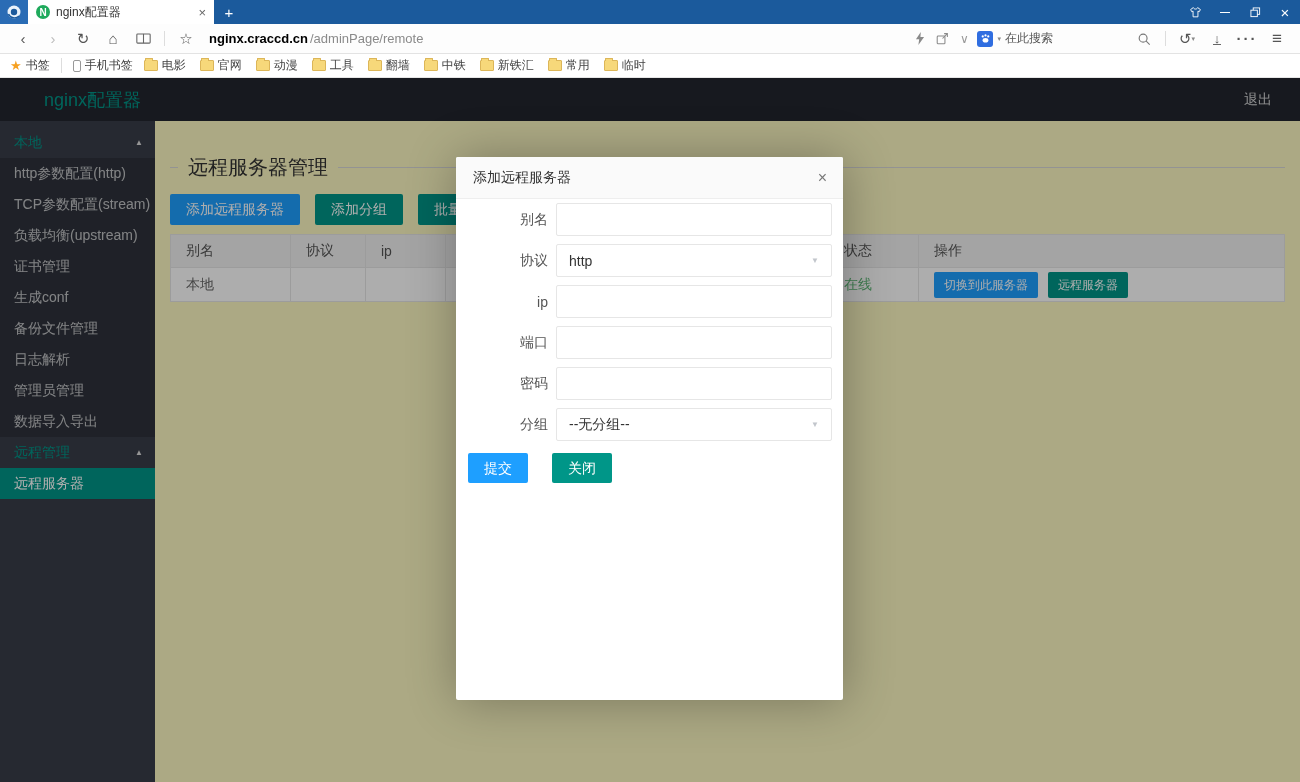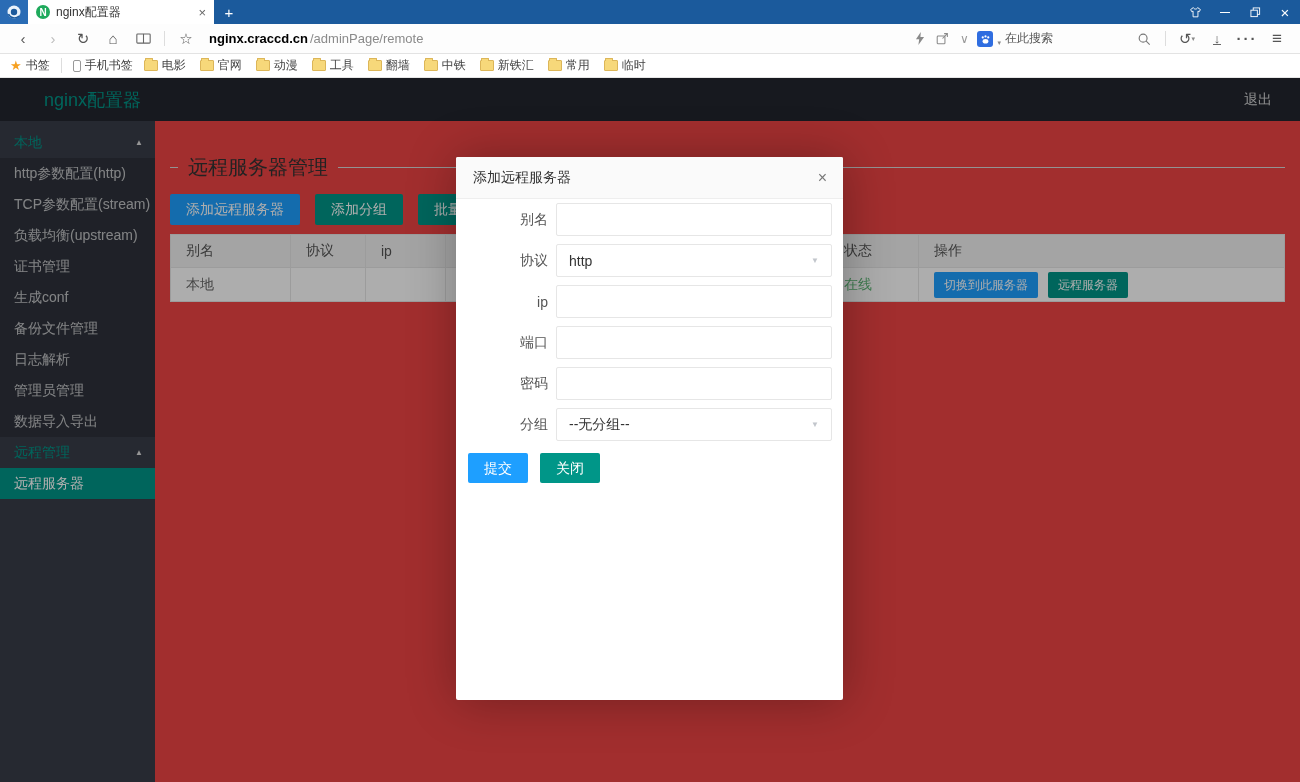--- a/index.html
+++ b/index.html
@@ -26,21 +26,21 @@
   .winbtn.min span{display:block;width:10px;border-bottom:1px solid #fff;}
 
   .toolbar{height:30px;background:#fdfdfd;border-bottom:1px solid #e3e3e3;display:flex;align-items:center;padding:0 10px;gap:4px;color:#555;}
   .tool{width:26px;height:26px;display:flex;align-items:center;justify-content:center;font-size:15px;}
   .tool.fwd{color:#bcbcbc;}
   .tool.small{font-size:12px;width:18px;}
   .vsep{width:1px;height:15px;background:#ddd;margin:0 4px;}
   .urlbox{display:flex;align-items:center;gap:2px;margin-left:6px;font-size:13px;flex:1;}
   .url-host{color:#000000;font-weight:bold;}
   .url-path{color:#8a8a8a;}
-  .search-engine{display:flex;align-items:flex-end;gap:4px;font-size:12px;color:#555;}
+  .search-engine{display:flex;align-items:center;gap:4px;font-size:12px;color:#555;}
   .paw{width:16px;height:16px;border-radius:3px;background:#2f6de0;display:flex;align-items:center;justify-content:center;}
   .caret-sm{font-size:7px;color:#888;}
   .dl-icon{border-bottom:1.5px solid #666;line-height:11px;font-size:13px;padding:0 1px;}
 
   .bookmarks{height:24px;background:#fff;border-bottom:1px solid #e6e6e6;display:flex;align-items:center;padding:0 10px;gap:7px;font-size:12px;color:#444;}
   .bk{display:flex;align-items:center;gap:4px;white-space:nowrap;}
   .bk .star{color:#f6a021;font-size:13px;}
   .phone-ic{width:8px;height:12px;border:1px solid #999;border-radius:2px;}
   .folder{width:14px;height:11px;position:relative;background:#f7d87a;border:1px solid #dcb659;border-radius:1px;}
   .folder:before{content:"";position:absolute;top:-3px;left:0;width:6px;height:2px;background:#f7d87a;border:1px solid #dcb659;border-bottom:none;border-radius:1px 1px 0 0;}
@@ -50,21 +50,21 @@
   .pageheader{height:43px;background:var(--pageheader);display:flex;align-items:center;justify-content:space-between;padding:0 28px 0 44px;}
   .logo-text{color:var(--accent);font-size:18px;}
   .logout{color:rgba(255,255,255,.8);font-size:14px;}
   .pagebody{display:flex;height:661px;border-radius:14px;}
   .sidenav{width:155px;background:var(--sidebar);flex:none;padding-top:6px;}
   .nav-row{height:31px;line-height:31px;padding-left:14px;position:relative;font-size:14px;cursor:default;}
   .nav-group{color:var(--accent);}
   .nav-group .arrow{position:absolute;right:12px;top:0;font-size:8px;color:#ddd;}
   .nav-child{color:rgba(255,255,255,.7);background:rgba(0,0,0,.18);}
   .nav-child.selected{background:var(--accent);color:#fff;}
-  .main{flex:1;background:#ef4444;padding:0 15px;overflow:hidden;}
+  .main{flex:1;background:#fef9c3;padding:0 15px;overflow:hidden;}
   fieldset.title-field{border:none;border-top:1px solid #d9d9d9;margin-top:33px;}
   fieldset.title-field legend{margin-left:8px;padding:0 10px;font-size:20px;color:#333;}
   .btnrow{margin-top:13px;display:flex;gap:15px;}
   .btn{height:31px;line-height:31px;padding:0 16px;border:none;border-radius:2px;color:#fff;font-size:14px;white-space:nowrap;font-family:inherit;}
   .btn-blue{background:var(--primary);}
   .btn-green{background:var(--accent);}
   .btn-clipped{min-width:96px;}
   .btn-sm{height:26px;line-height:26px;padding:0 10px;font-size:12px;}
 
   .tbl{margin-top:9px;border:1px solid #e6e6e6;width:1115px;}
@@ -84,21 +84,21 @@
     box-shadow:1px 1px 50px rgba(0,0,0,.3);}
   .modal-titlebar{height:42px;background:#fafafa;border-bottom:1px solid #eee;display:flex;align-items:center;justify-content:space-between;padding:0 16px 0 17px;border-radius:2px 2px 0 0;}
   .modal-title{font-size:14px;color:#333;}
   .modal-close{color:#787878;font-size:16px;line-height:1;}
   .modal-body{padding:4px 11px 0 12px;}
   .frow{display:flex;align-items:center;margin-bottom:8px;}
   .flabel{width:80px;text-align:right;margin-right:8px;color:#555;font-size:14px;flex:none;}
   .finput{flex:1;height:33px;border:1px solid #e6e6e6;border-radius:2px;padding:0 12px;font-size:14px;color:#333;font-family:inherit;outline:none;background:#fff;}
   .fselect{flex:1;height:33px;border:1px solid #e6e6e6;border-radius:2px;padding:0 12px;display:flex;align-items:center;justify-content:space-between;color:#333;background:#fff;}
   .fselect .caret{font-size:8px;color:#c2c6cc;}
-  .modal-btnrow{display:flex;gap:12px;margin:12px 0 0 0;}
+  .modal-btnrow{display:flex;gap:24px;margin:12px 0 0 0;}
   .mbtn{height:30px;line-height:30px;padding:0 16px;border:none;border-radius:2px;color:#fff;font-size:14px;font-family:inherit;}
 </style>
 </head>
 <body>
 
 <div class="titlebar">
   <div class="blogo">
     <svg width="16" height="16" viewBox="0 0 16 16">
       <circle cx="8" cy="8" r="6.5" fill="#e9f2fb"></circle>
       <circle cx="8" cy="8" r="3.2" fill="#1b5a9c"></circle>

